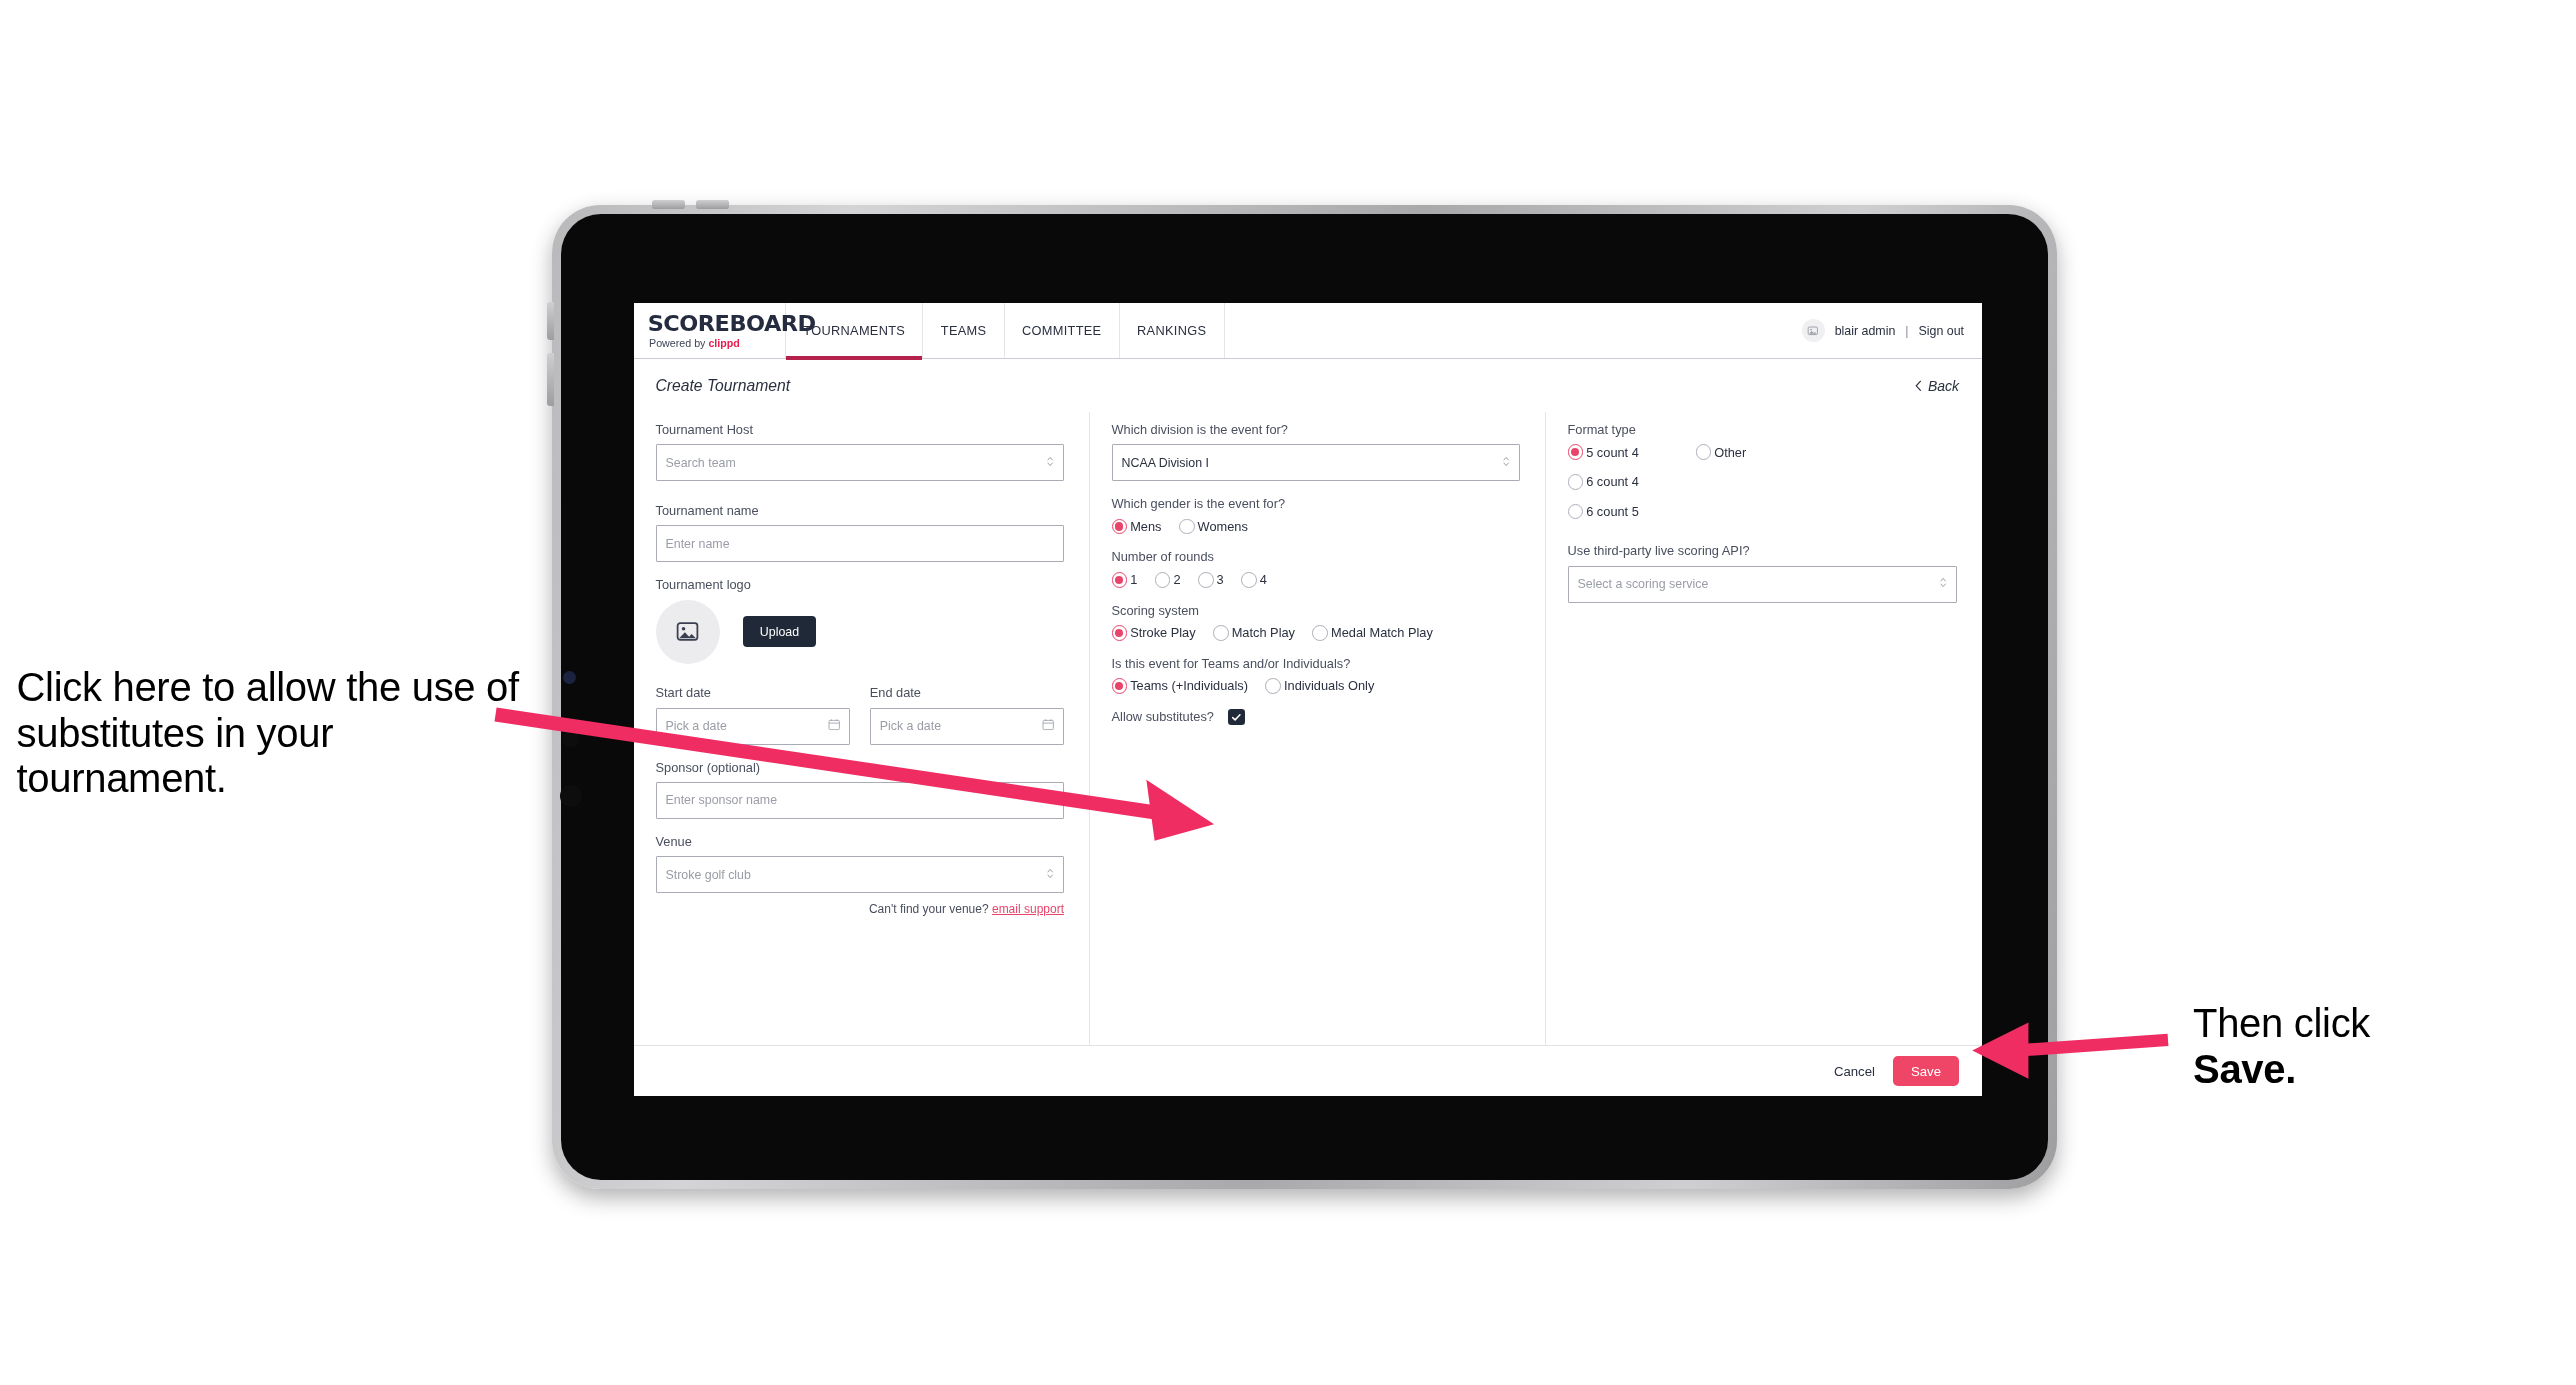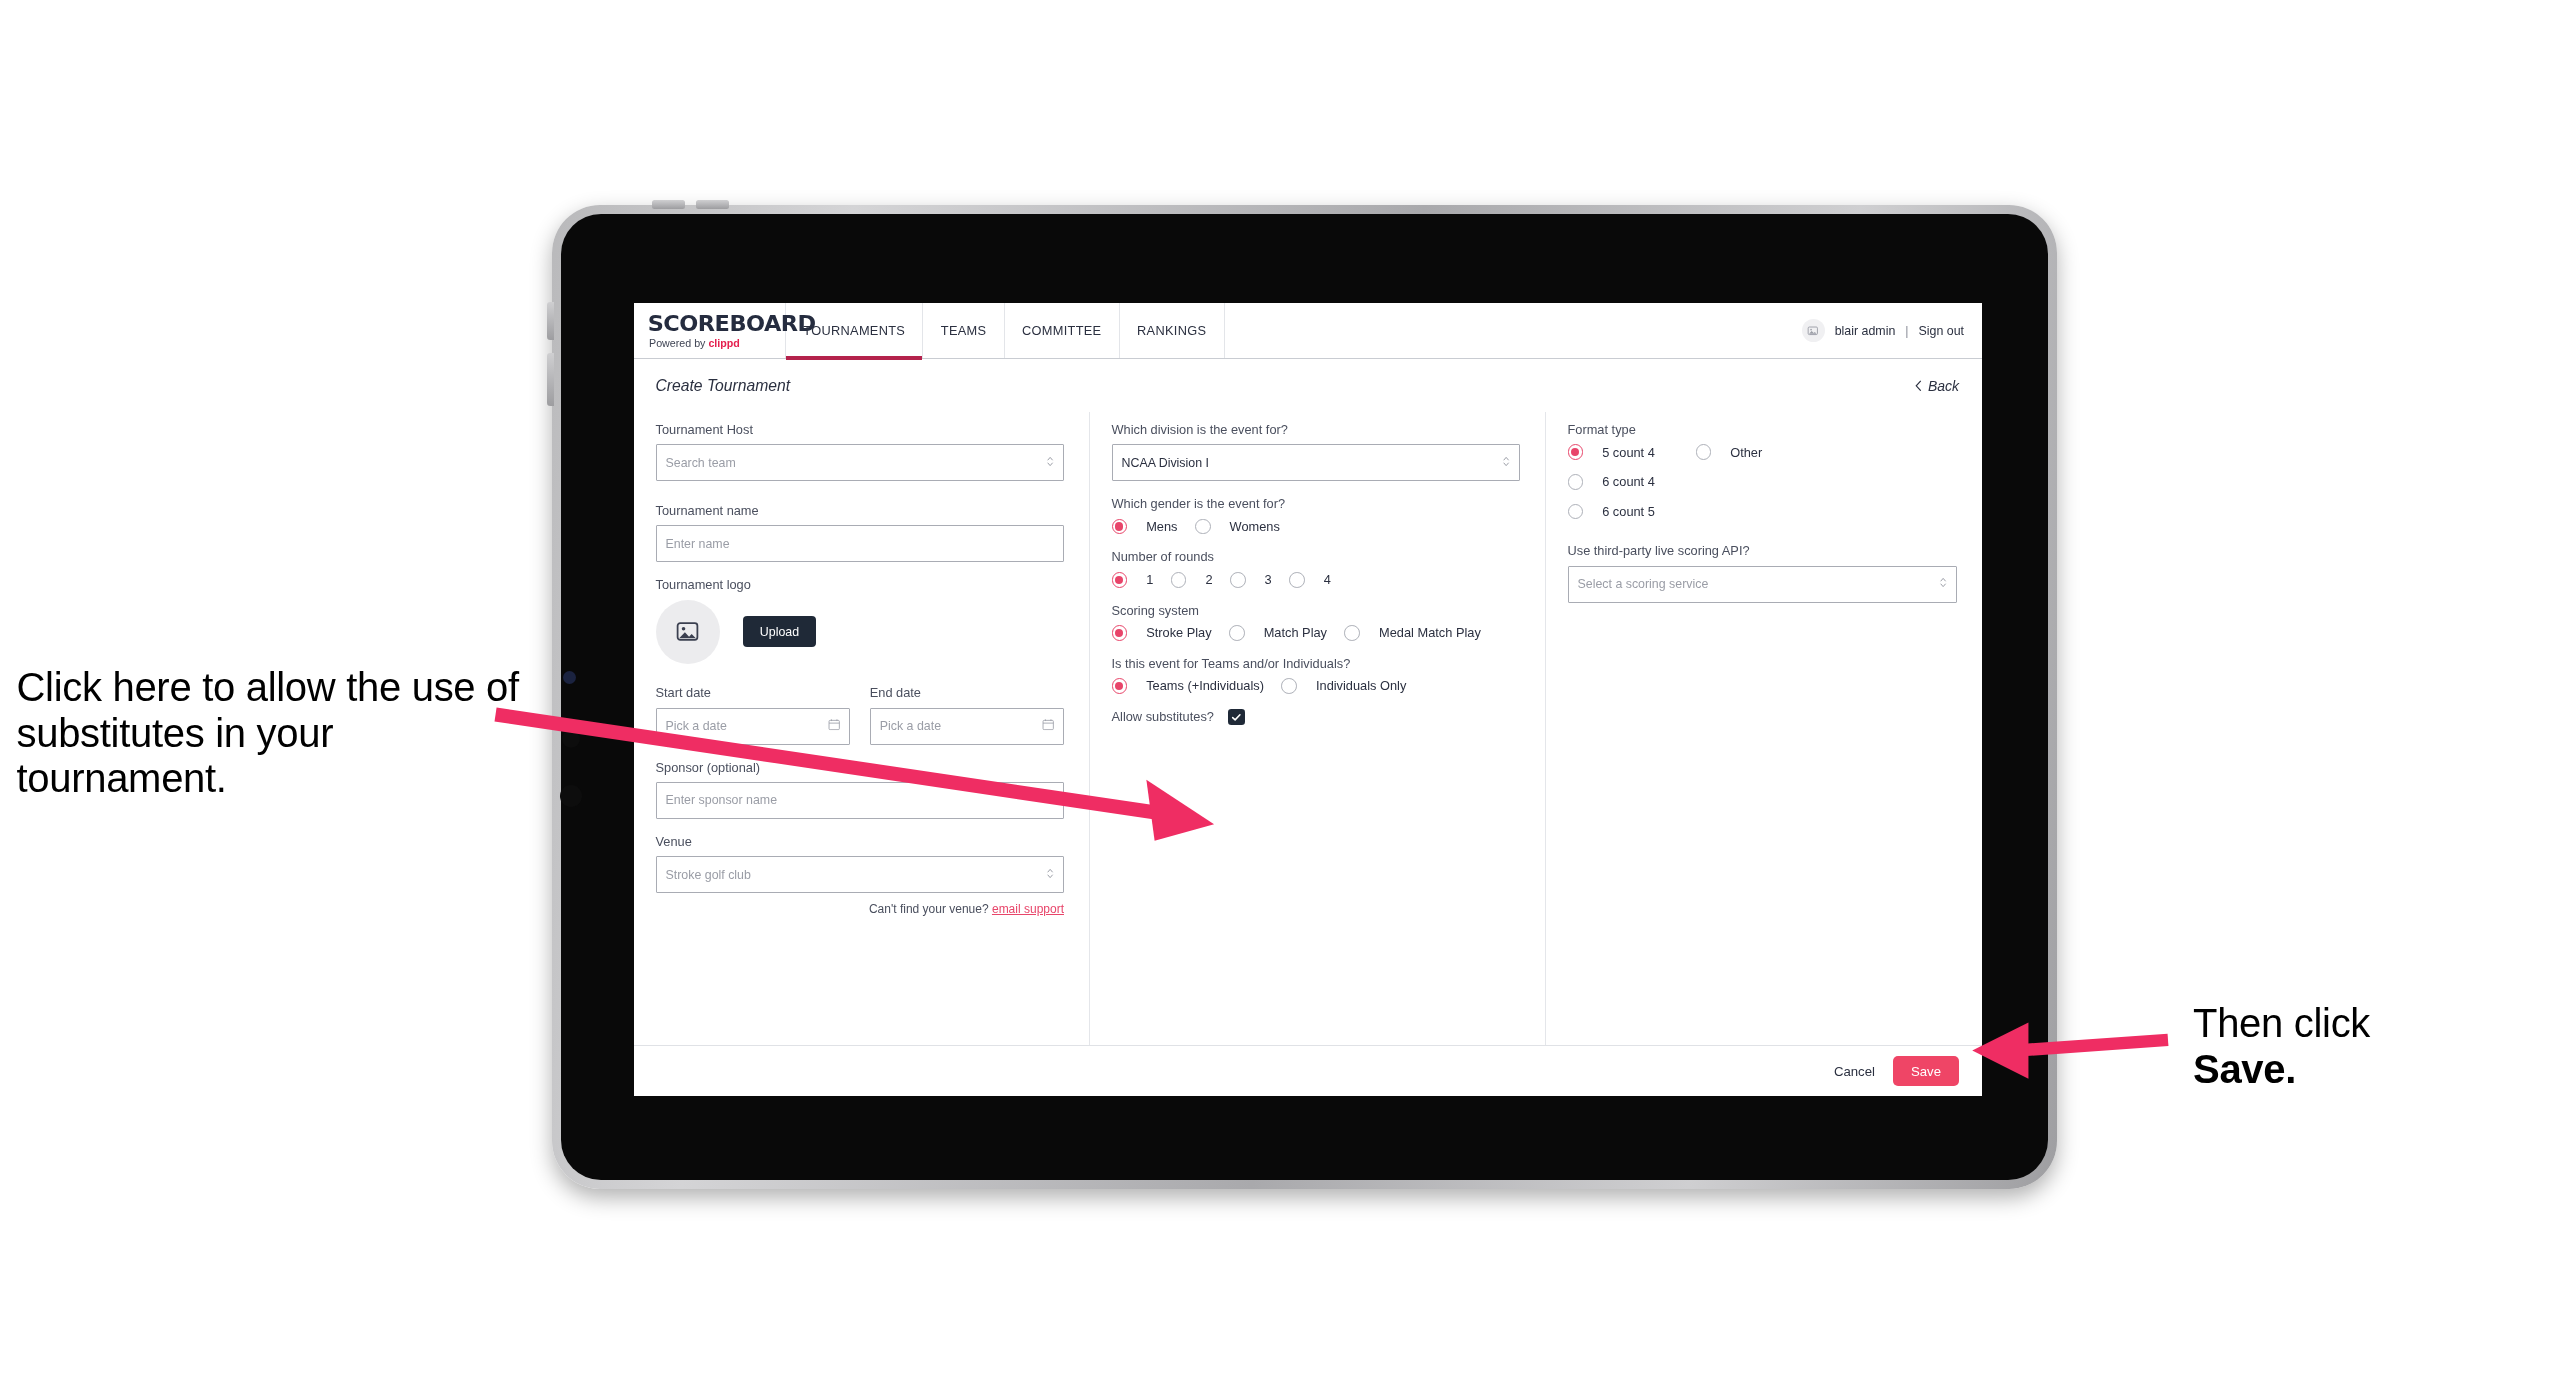--- a/index.html
+++ b/index.html
@@ -133,21 +133,21 @@
     background:#1f2937; color:#fff; font-size:12.4px;
     padding: 8.3px 17.3px; border-radius:4.1px;
   }
 
   
   #daterow { display:flex; gap:20px; }
   #daterow > div { width: 197px; }
 
   
   .radiorow { display:flex; align-items:center; gap: 5.8px; flex-wrap:wrap; }
-  .radioitem { display:flex; align-items:center; gap:19px; margin-right:11.6px; }
+  .radioitem { display:flex; align-items:center; gap:3px; margin-right:11.6px; }
   .radio {
     width:15.7px; height:15.7px; border-radius:50%;
     border: 1.3px solid #adb0b8; background:#fff;
     display:flex; align-items:center; justify-content:center; flex:none;
   }
   .radio.on { border-color:#e8456a; }
   .radio.on::after {
     content:""; width:8.3px; height:8.3px; border-radius:50%; background:#e8456a;
   }
   .rlabel { font-size:12.8px; color:#2b3040; white-space:nowrap; }

